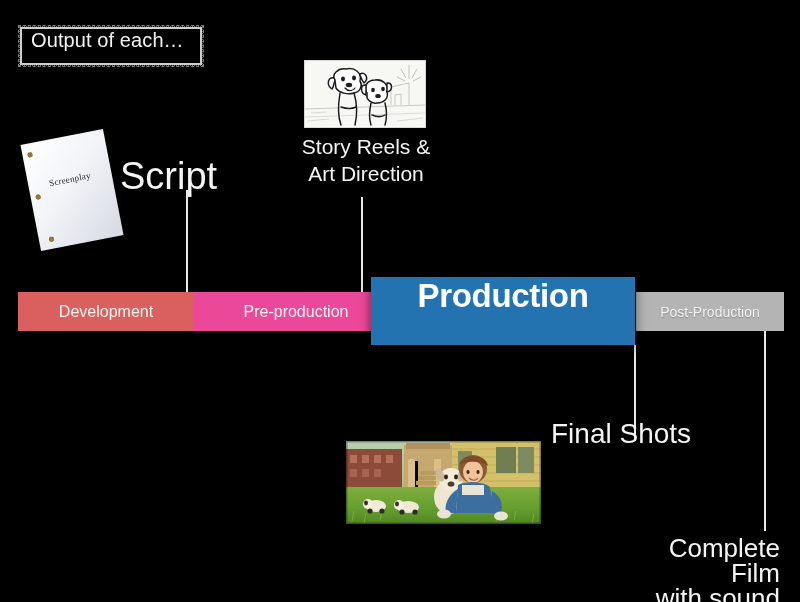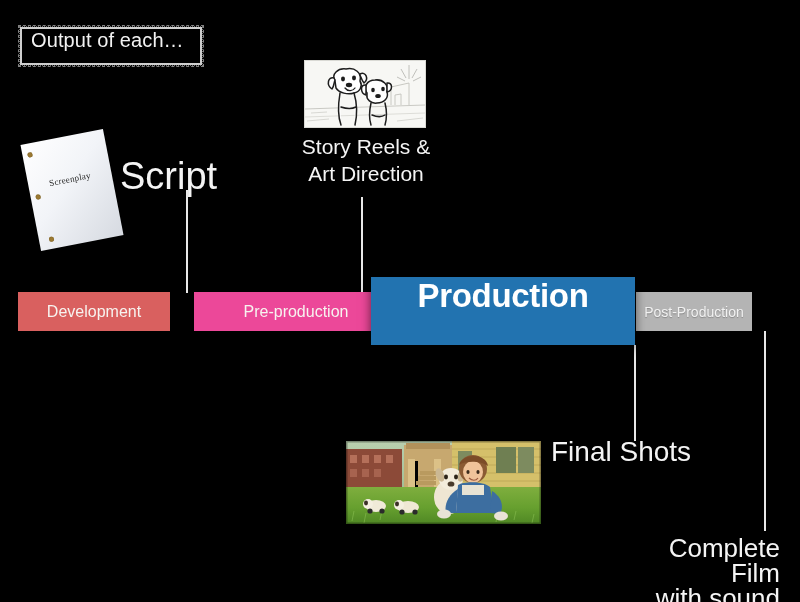--- a/index.html
+++ b/index.html
@@ -61,31 +61,31 @@
     display: flex;
     align-items: center;
     justify-content: center;
     box-sizing: border-box;
     font-size: 16px;
     color: #f7f3ef;
     white-space: nowrap;
   }
   #seg-development {
     left: 0px;
-    width: 152px;
+    width: 176px;
     background: #d9605f;
   }
   #seg-preproduction {
     left: 176px;
     width: 204px;
     background: #ec4899;
   }
   #seg-postproduction {
     left: 618px;
-    width: 116px;
+    width: 148px;
     background: #b4b4b4;
     color: #f2f2f2;
     font-size: 14px;
     text-shadow: 0 1px 1px rgba(0,0,0,0.25);
   }
 
   
   #seg-production {
     position: absolute;
     left: 371px;
@@ -128,21 +128,21 @@
   }
   #label-storyreels {
     left: 291px; top: 133px;
     font-size: 21px;
     line-height: 27px;
     text-align: center;
     white-space: normal;
     width: 150px;
   }
   #label-finalshots {
-    left: 551px; top: 436px;
+    left: 551px; top: 418px;
     font-size: 28px;
   }
   #label-completefilm {
     left: 636px; top: 536px;
     font-size: 26px;
     line-height: 25px;
     text-align: right;
     white-space: normal;
     width: 144px;
   }

